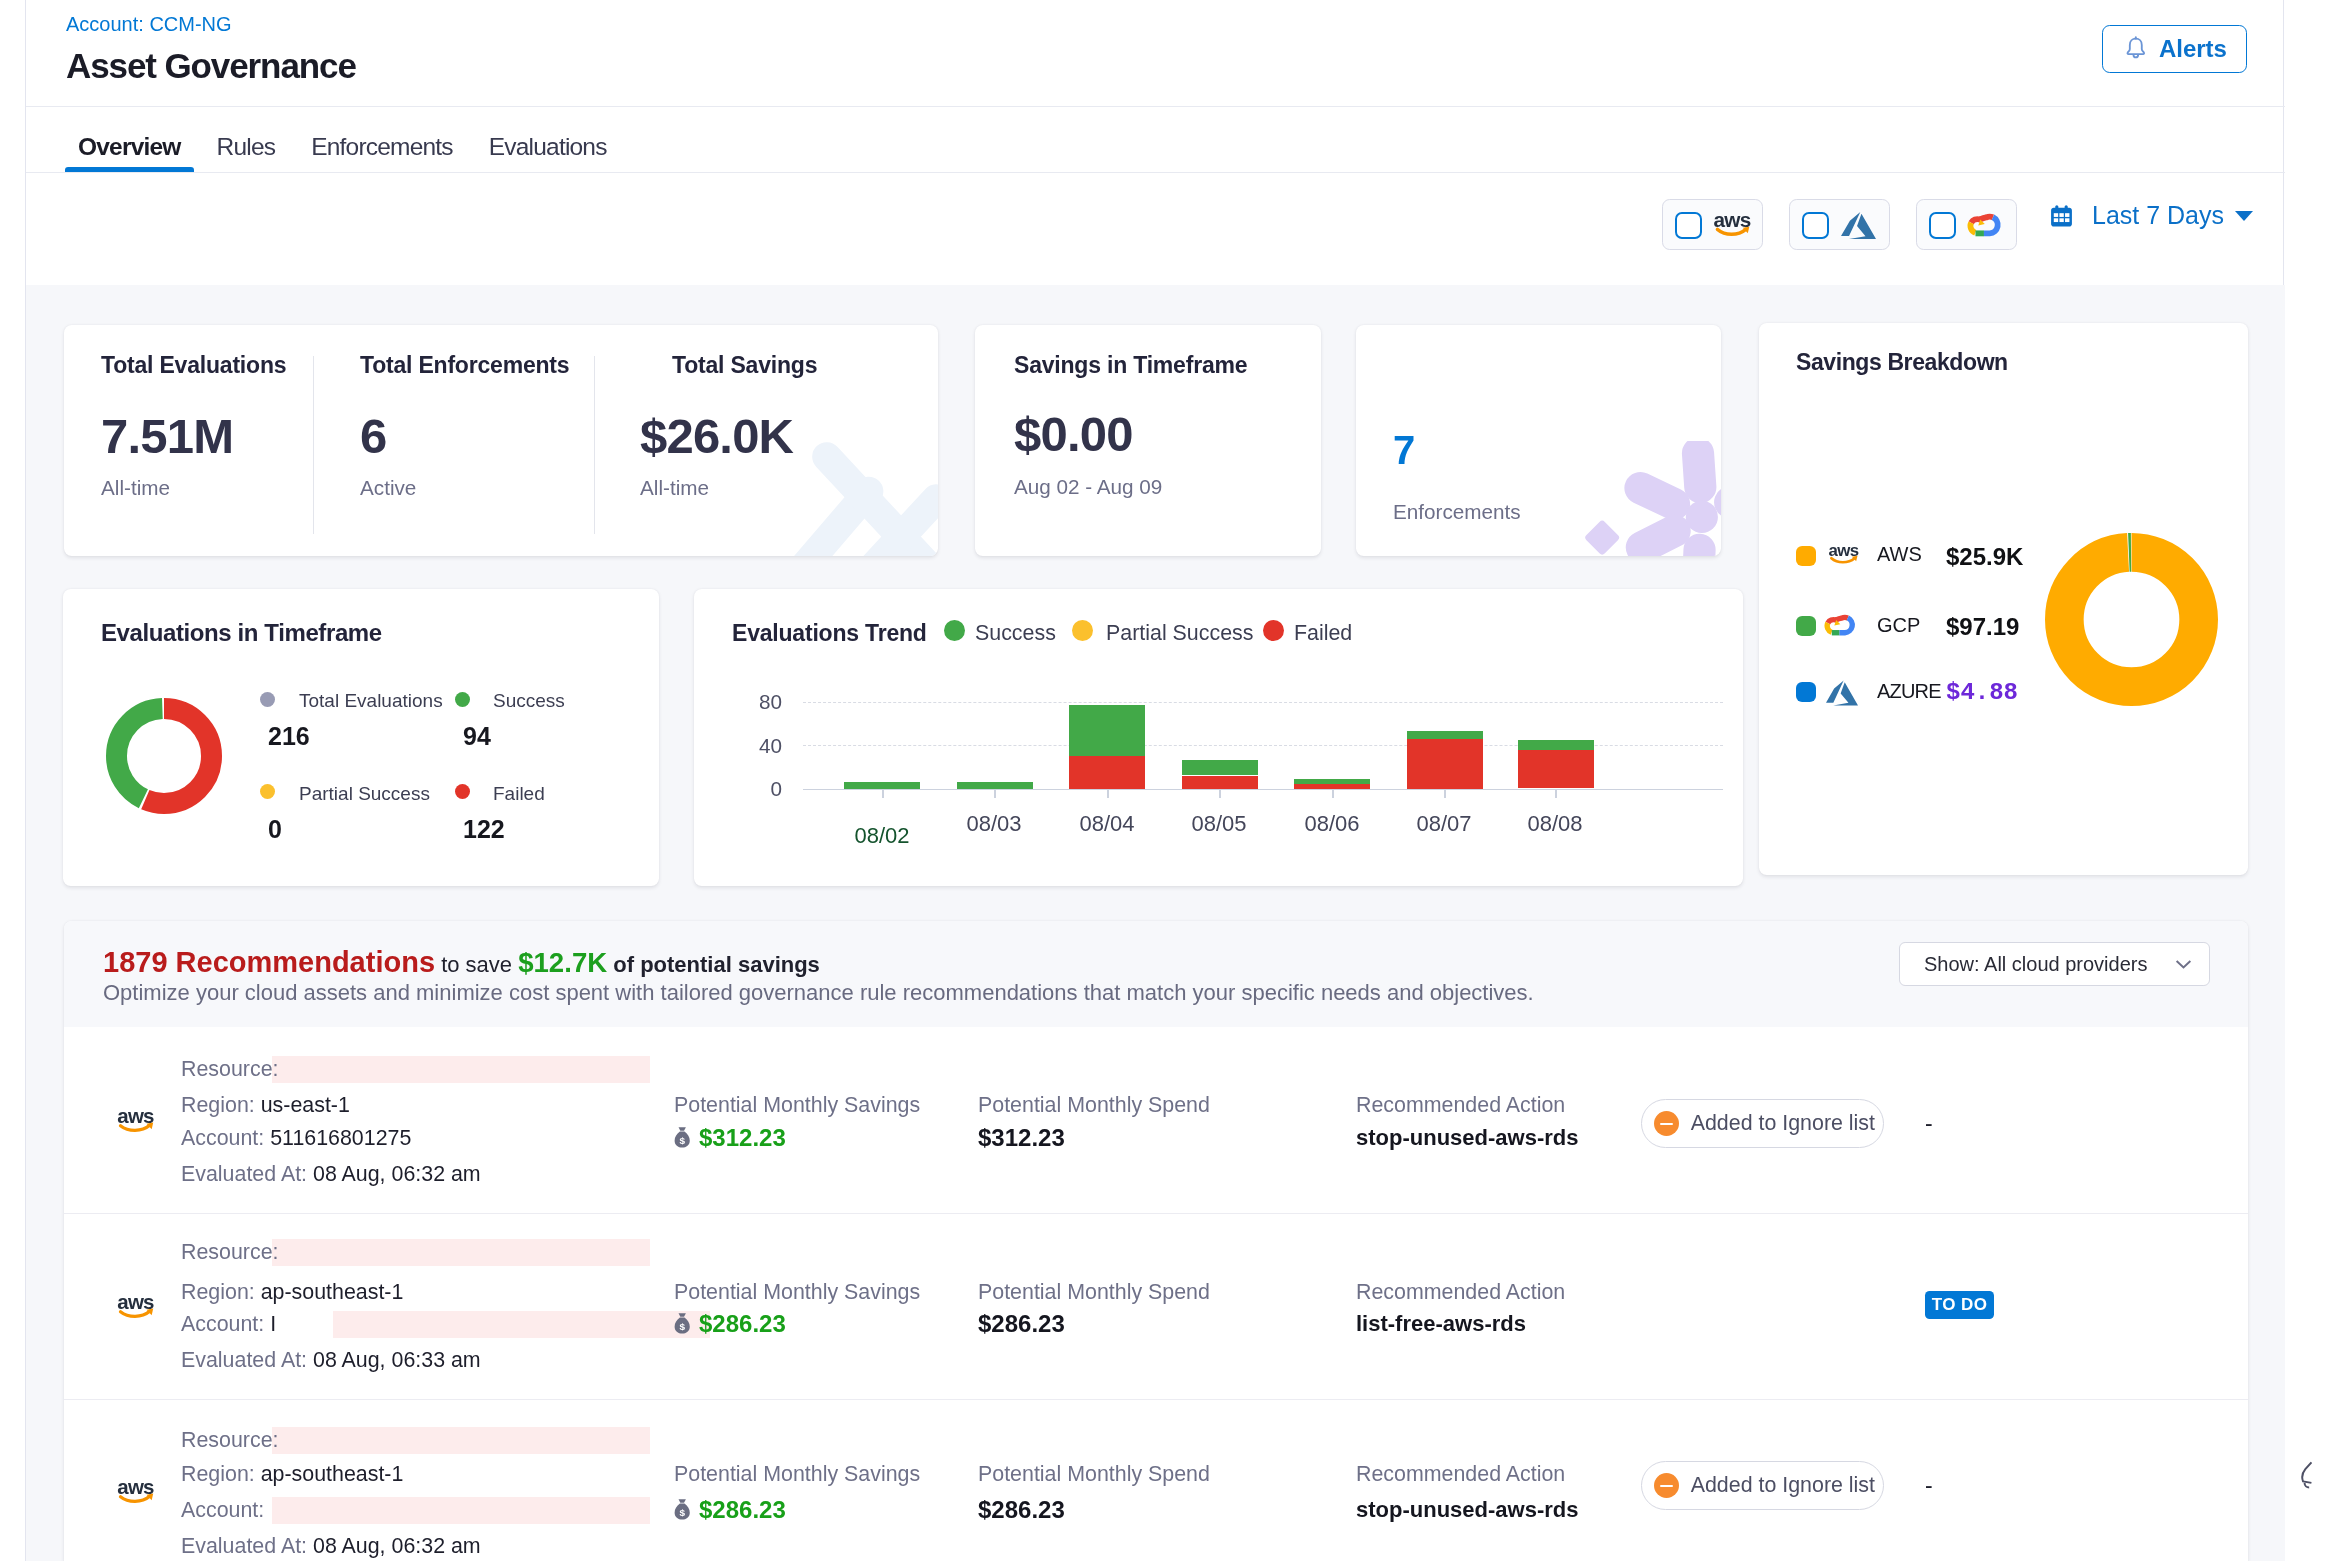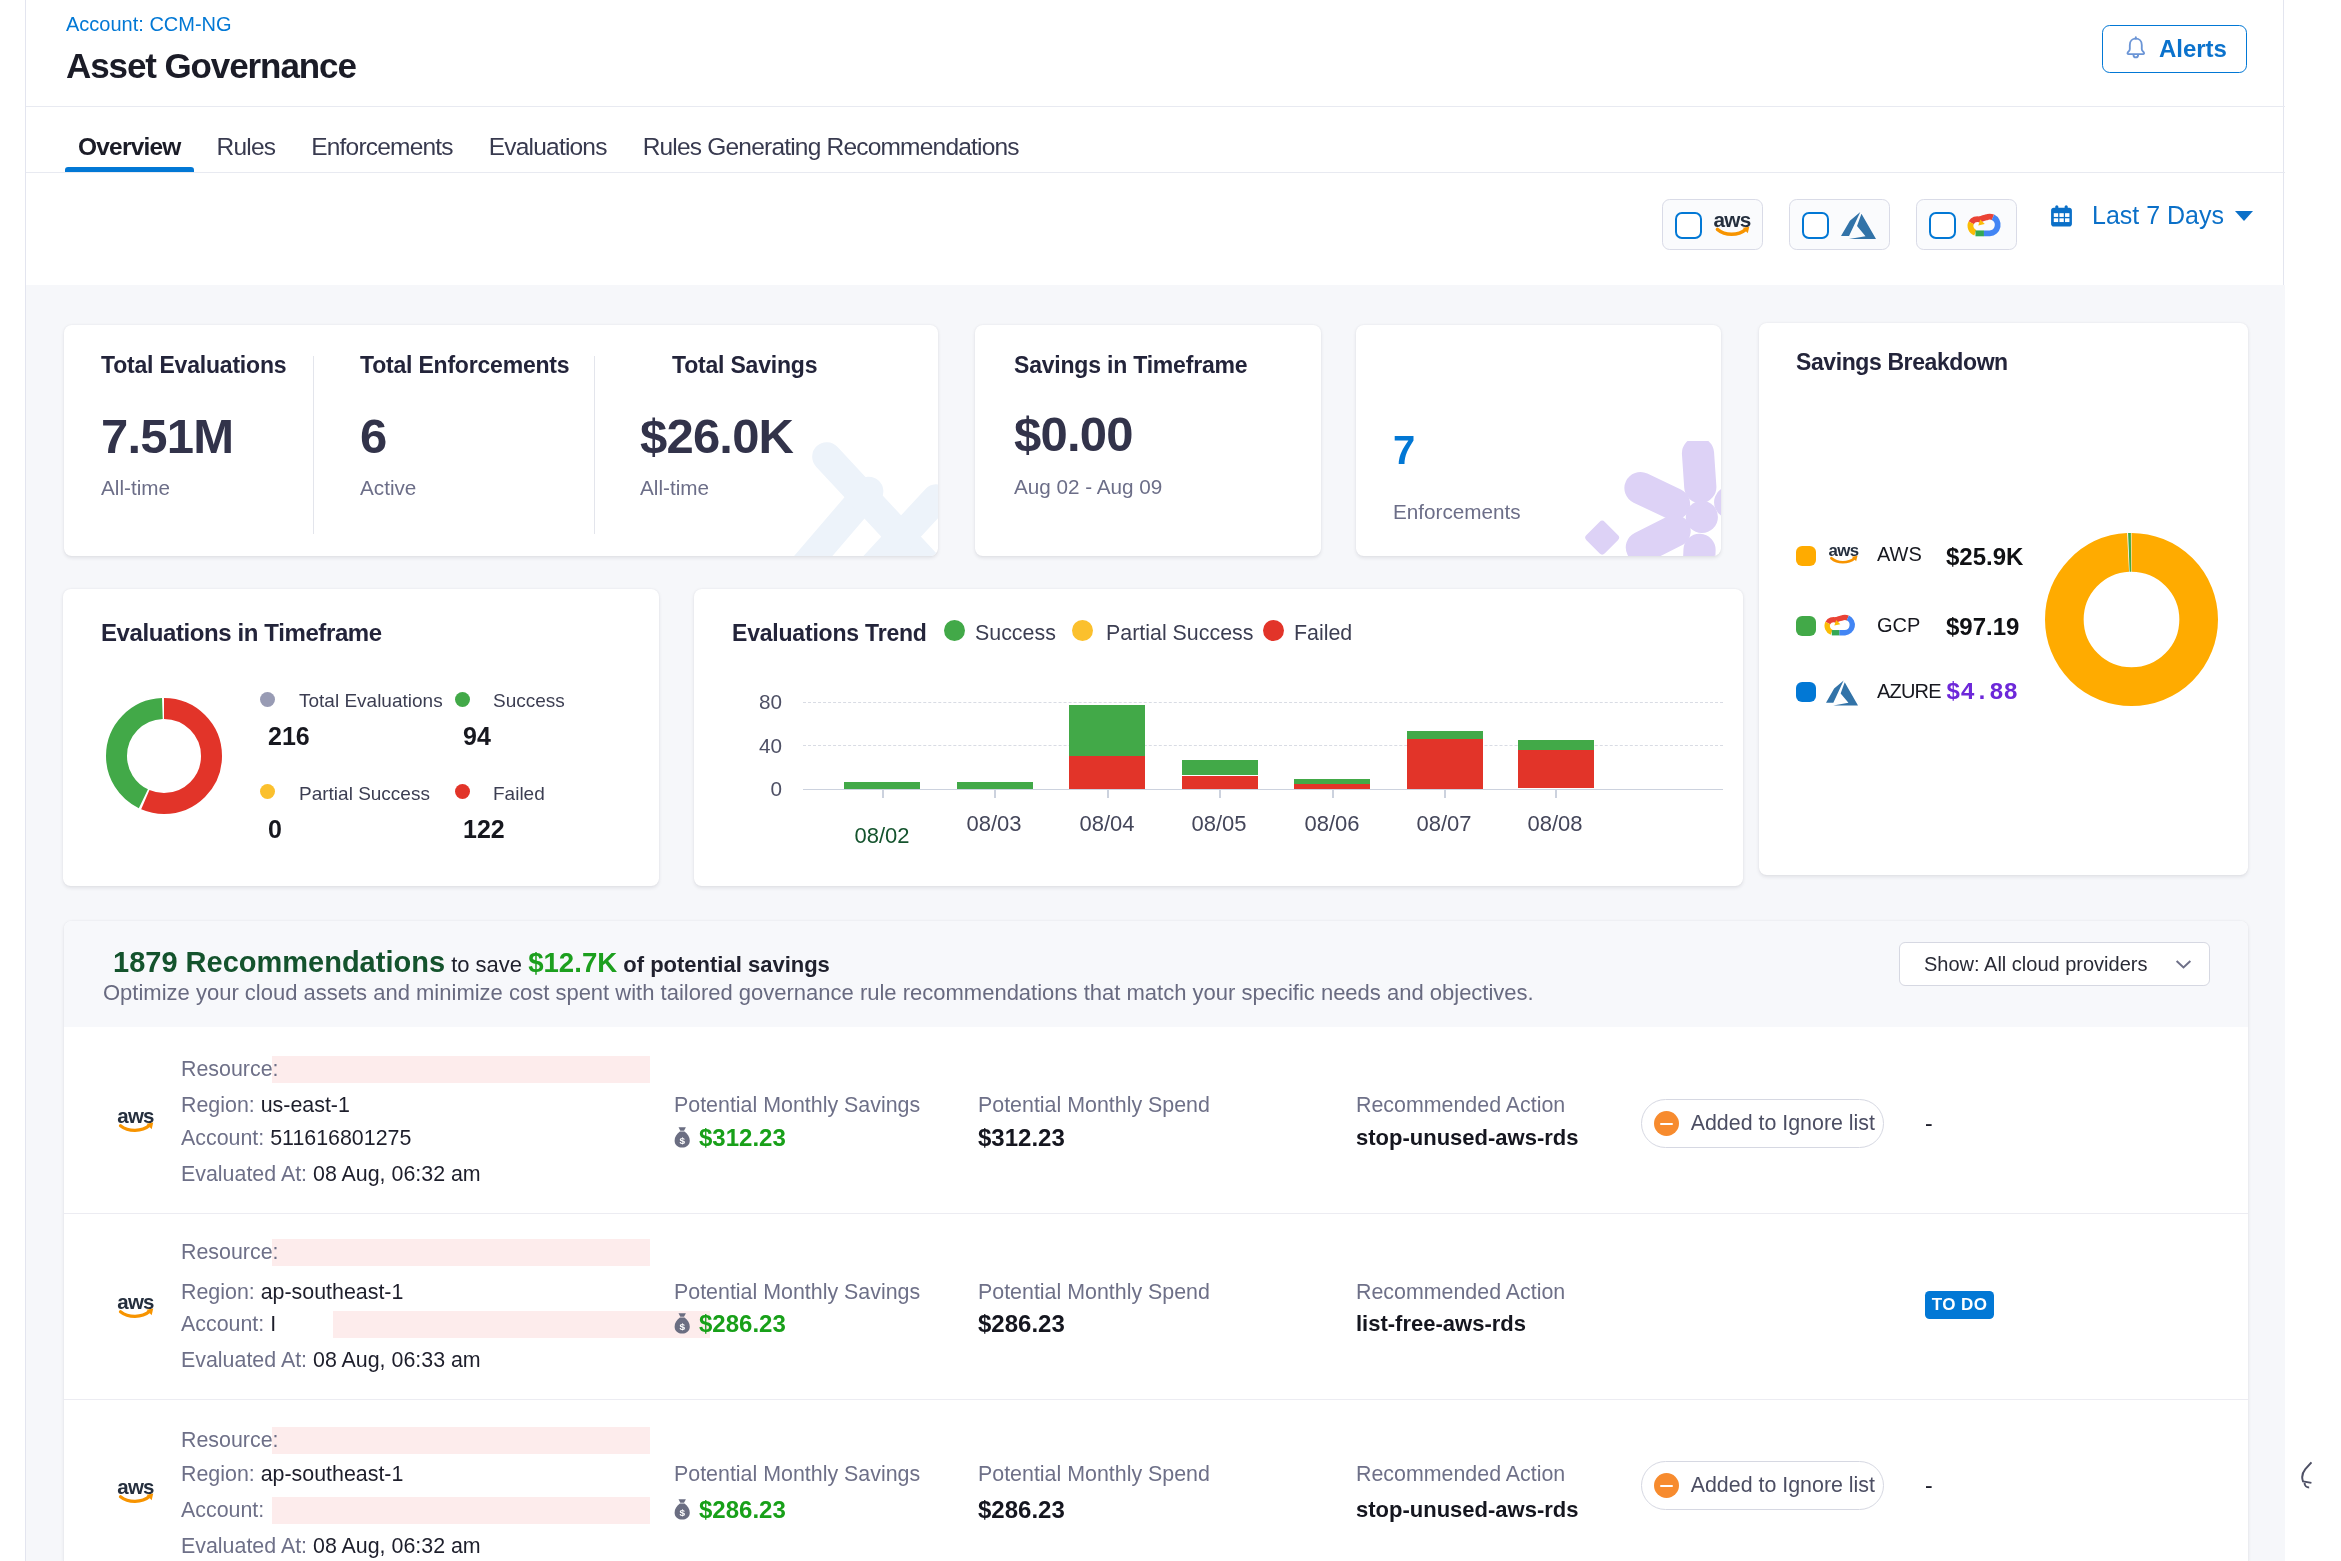--- a/index.html
+++ b/index.html
@@ -63,21 +63,20 @@
       <path d="M12 3.2V1.9" stroke-linecap="round"></path>
     </svg>
     <span>Alerts</span>
   </div>
   <div class="abs hr1"></div>
   <div class="abs tabs">
     <div class="tab active">Overview</div>
     <div class="tab">Rules</div>
     <div class="tab">Enforcements</div>
     <div class="tab">Evaluations</div>
-    <div class="tab">Rules Generating Recommendations</div>
   </div>
   <div class="abs hr2"></div>
 
   <div class="abs fbox" style="left:1636px;">
     <div class="fcheck"></div>
     <div class="ficon">
           <svg width="40" height="31" viewBox="0 0 52 40">
       <text x="26" y="22" text-anchor="middle" font-family="Liberation Sans" font-size="27" font-weight="bold" fill="#252f3e" letter-spacing="-1">aws</text>
       <path d="M7 25 C 17 33.5, 34 33.5, 44 25" stroke="#f79400" stroke-width="4.4" fill="none" stroke-linecap="round"></path>
       <path d="M46.5 30 L48.5 21.5 L40 23 Z" fill="#f79400"></path>
@@ -272,21 +271,21 @@
       <div style="position:absolute; left:413px; top:200px; width:1.5px; height:9.2px; background:#ccd2de;"></div>
       <div style="position:absolute; left:525px; top:200px; width:1.5px; height:9.2px; background:#ccd2de;"></div>
       <div style="position:absolute; left:638px; top:200px; width:1.5px; height:9.2px; background:#ccd2de;"></div>
       <div style="position:absolute; left:750px; top:200px; width:1.5px; height:9.2px; background:#ccd2de;"></div>
       <div style="position:absolute; left:861px; top:200px; width:1.5px; height:9.2px; background:#ccd2de;"></div>
     </div>
 
     <div id="panel" class="card" style="left:38px; top:636px; width:2184px; height:640px; border-radius:7.7px 7.7px 0 0;">
       <div style="position:absolute; left:0; top:0; width:2184px; height:106px; background:#f7f8fb; border-radius:7.7px 7.7px 0 0;"></div>
       <div style="position:absolute; left:39px; top:25px; white-space:nowrap;">
-        <span style="font-size:29px; font-weight:bold; color:#14532d;margin-left:10px;">1879 Recommendations</span><span style="font-size:22px; font-weight:500; color:#20212e;"> to save </span><span style="font-size:27.6px; font-weight:bold; color:#1c9f1e;">$12.7K</span><span style="font-size:22px; font-weight:600; color:#20212e;"> of potential savings</span>
+        <span style="font-size:29px; font-weight:bold; color:#b91c1c;">1879 Recommendations</span><span style="font-size:22px; font-weight:500; color:#20212e;"> to save </span><span style="font-size:27.6px; font-weight:bold; color:#1c9f1e;">$12.7K</span><span style="font-size:22px; font-weight:600; color:#20212e;"> of potential savings</span>
       </div>
       <div style="position:absolute; left:39px; top:59px; font-size:22px; color:#686a80;">Optimize your cloud assets and minimize cost spent with tailored governance rule recommendations that match your specific needs and objectives.</div>
       <div style="position:absolute; left:1835px; top:21.4px; width:311px; height:44px; background:#fff; border:0.8px solid #d6d8e2; border-radius:6.1px;">
         <div style="position:absolute; left:24px; top:50%; transform:translateY(-50%); font-size:20px; color:#2a2b36;">Show: All cloud providers</div>
         <svg style="position:absolute; right:17px; top:15.3px;" width="17" height="10.7" viewBox="0 0 22 14" fill="none" stroke="#6e7088" stroke-width="2.6">
               <path d="M2 2.5 L11 11 L20 2.5"></path>
             </svg>
       </div>
 
       <svg class="awslogo" style="left:51px; top:184px;" width="41" height="32" viewBox="0 0 52 40">

